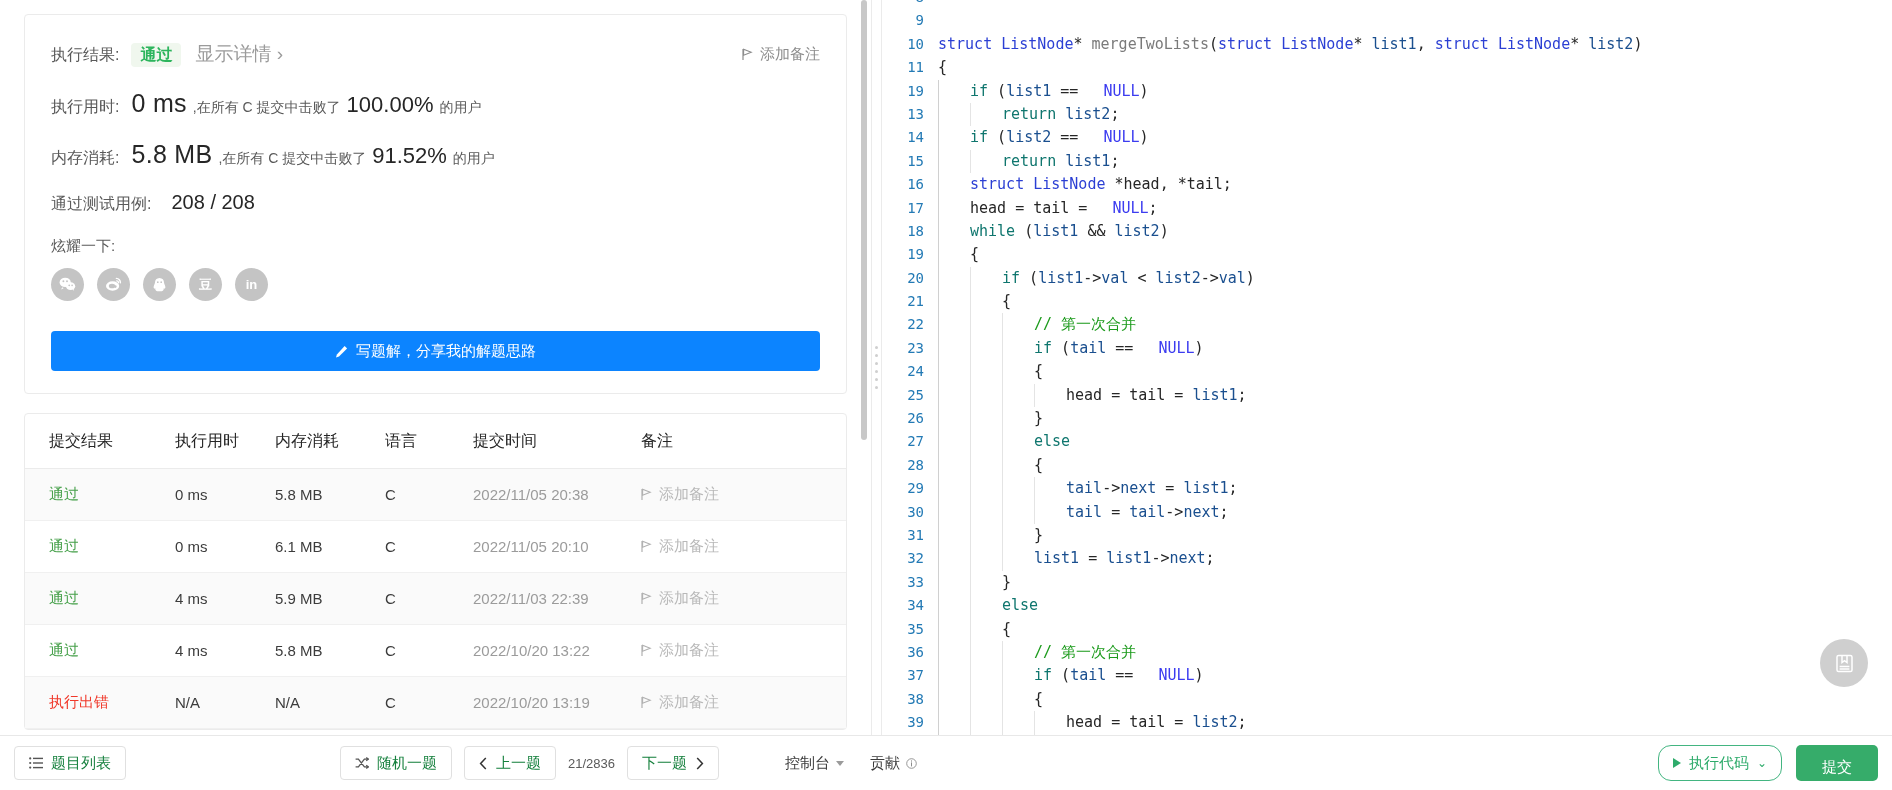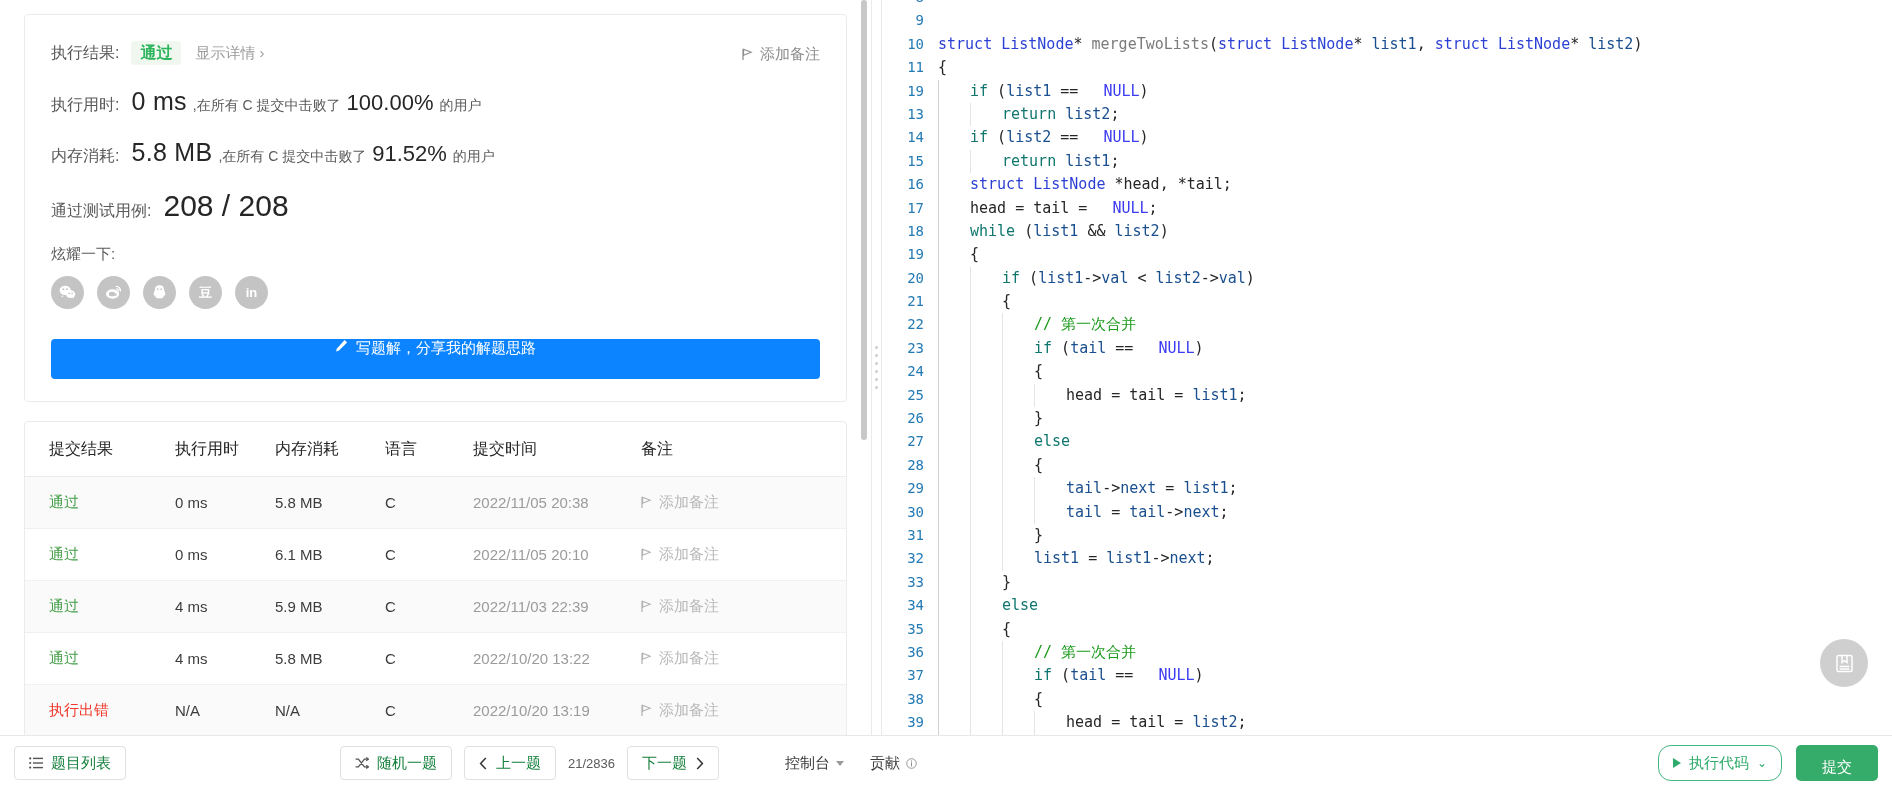--- a/index.html
+++ b/index.html
@@ -42,48 +42,48 @@
   .status-pill {
     margin-left: 12px;
     background: #f0f7ee;
     color: #2db55d;
     font-size: 16px;
     font-weight: 700;
     padding: 3px 9px;
     border-radius: 4px;
     line-height: 1.1;
   }
-  .detail-link { margin-left: 14px; font-size: 15px; color: #9b9b9b; cursor: pointer; white-space: nowrap; }
+  .detail-link { margin-left: 14px; font-size: 19px; color: #9b9b9b; cursor: pointer; white-space: nowrap; }
   .add-note-top {
     position: absolute; top: 30px; right: 26px;
     font-size: 15px; color: #8c8c8c; cursor: pointer;
     display: flex; align-items: center; gap: 7px;
   }
   .big-num { font-size: 25px; font-weight: 400; color: #262626; margin-left: 12px; letter-spacing: .3px; }
   .mid { font-size: 14px; color: #5a5a5a; margin-left: 6px; white-space: nowrap; }
   .pct { font-size: 22px; color: #262626; margin: 0 6px; }
   .suffix { font-size: 14px; color: #5a5a5a; }
-  .cases { font-size: 30px; color: #262626; margin-left: 12px; }
+  .cases { font-size: 20px; color: #262626; margin-left: 20px; }
 
   .share-label { font-size: 15px; color: #5a5a5a; margin-bottom: 12px; }
   .share-row { display: flex; gap: 13px; margin-bottom: 30px; }
   .share-btn {
     width: 33px; height: 33px; border-radius: 50%;
     background: #c4c4c4; display: flex; align-items: center; justify-content: center;
     cursor: pointer; color: #fff;
   }
   .share-btn svg { display: block; }
   .share-btn .glyph { color: #fff; font-size: 13px; font-weight: 700; line-height: 1; }
 
   .write-btn {
     display: block; width: 100%; height: 40px;
     background: #0c84ff; color: #fff; border: none; border-radius: 4px;
     font-size: 15px; cursor: pointer;
     font-family: inherit;
-    display: flex; justify-content: center; gap: 8px;
+    display: flex; align-items: center; justify-content: center; gap: 8px;
   }
 
   
   .table-card { margin-top: 19px; }
   table { width: 100%; border-collapse: collapse; font-size: 15px; }
   thead th {
     text-align: left; font-weight: 400; color: #262626;
     padding: 17px 0 16px 0; border-bottom: 1px solid #ebebeb;
     font-size: 16px;
   }

